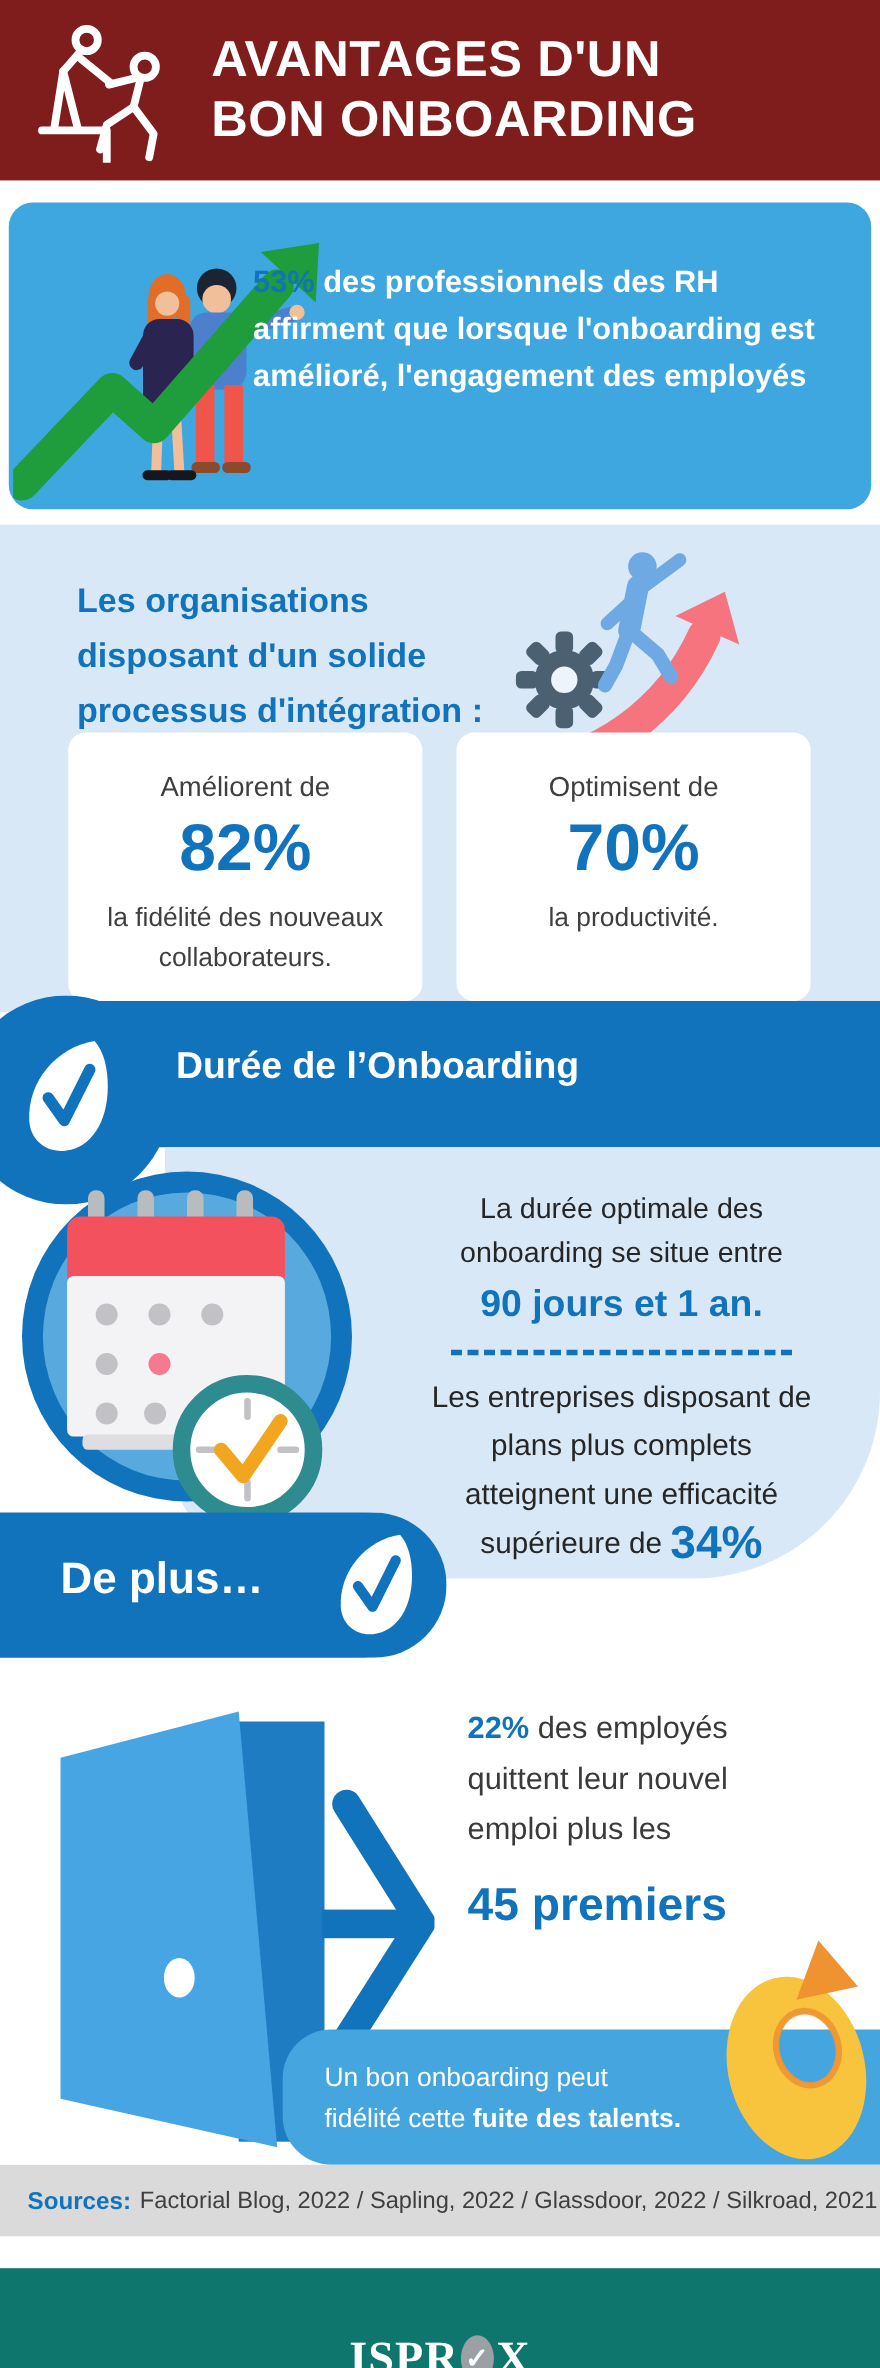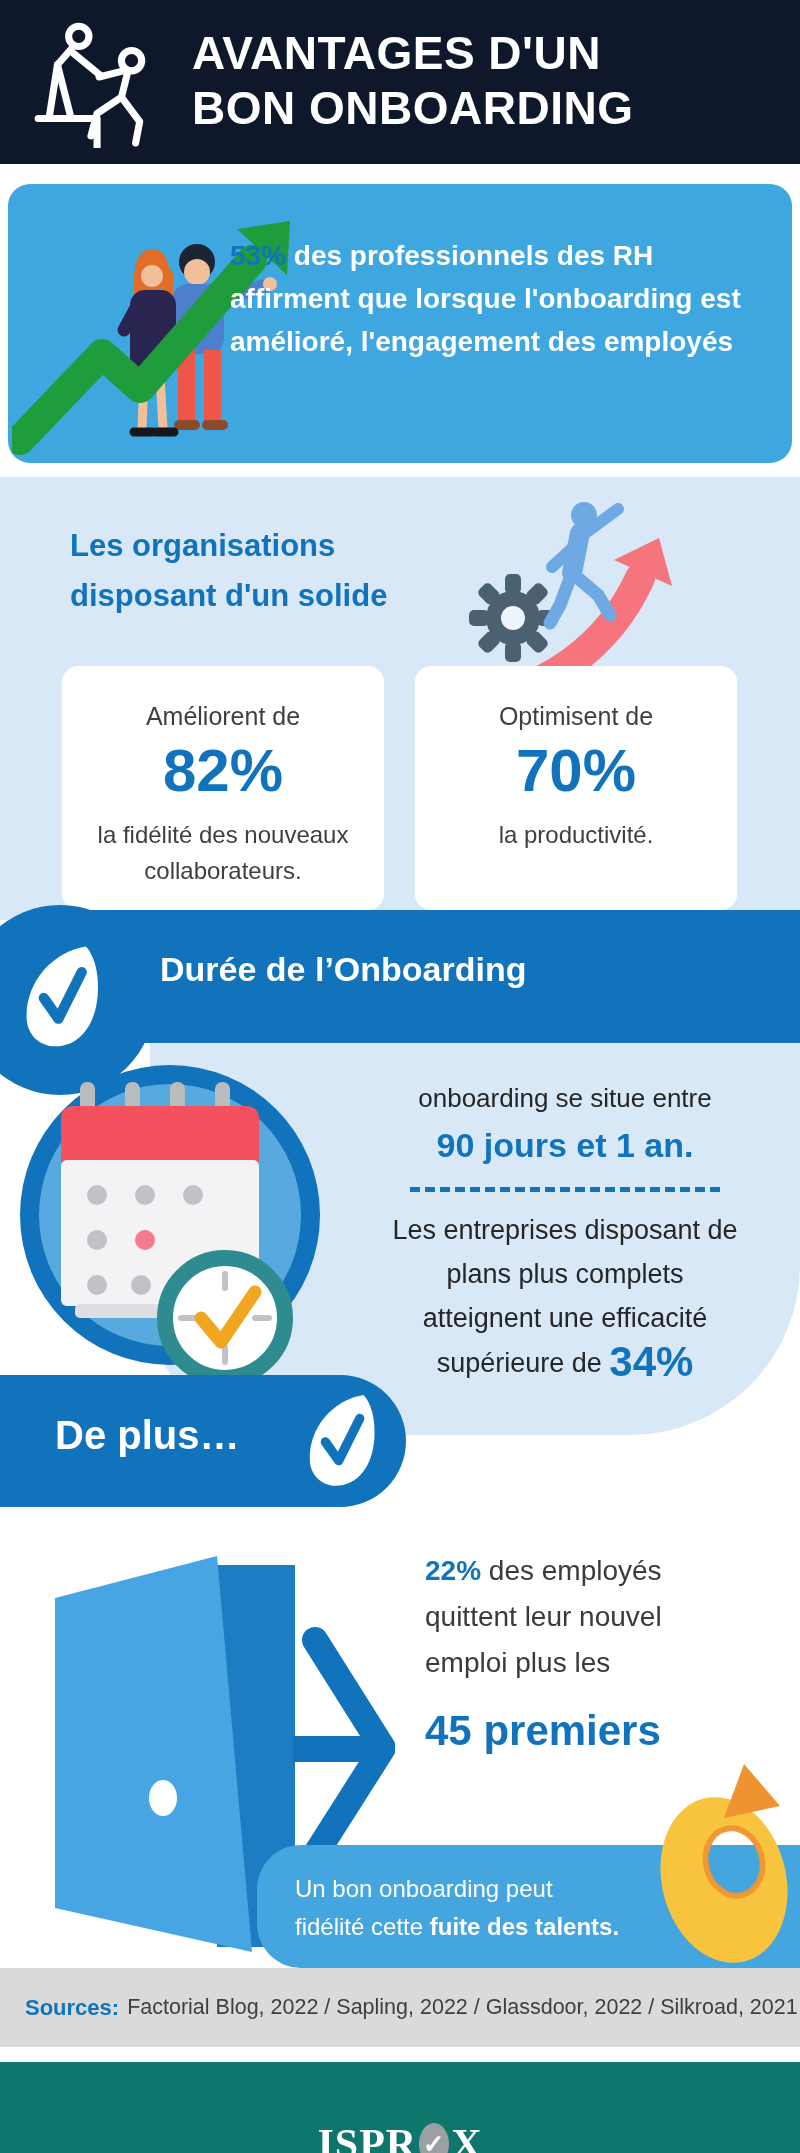--- a/index.html
+++ b/index.html
@@ -1,20 +1,20 @@
 <!DOCTYPE html>
 <html><head>
 <meta charset="utf-8">
 <style>
   html,body{margin:0;padding:0;background:#fff;}
   .canvas{position:relative;width:800px;height:2153px;background:#ffffff;overflow:hidden;
           font-family:"Liberation Sans",sans-serif;}
 
   
-  .header{position:absolute;left:0;top:0;width:800px;height:164px;background:#0f172a;}
+  .header{position:absolute;left:0;top:0;width:800px;height:164px;background:#7f1d1d;}
   .header-icon{position:absolute;left:26px;top:14px;width:134px;height:134px;}
   .header-title{position:absolute;left:192px;top:26px;color:#fff;font-weight:800;
                 font-size:46px;line-height:55px;letter-spacing:.5px;white-space:nowrap;}
 
   
   .sec2{position:absolute;left:8px;top:184px;width:784px;height:279px;background:#3fa7e0;border-radius:22px;}
   .sec2-illo{position:absolute;left:4px;top:28px;width:345px;height:250px;}
   .sec2-text{position:absolute;left:222px;top:50px;color:#fff;font-weight:800;font-size:28px;line-height:43px;}
   .sec2-text .line{white-space:nowrap;}
   .hl-blue{color:#1173bc;}
@@ -65,21 +65,21 @@
   .turnover-big{margin-top:16px;font-size:42px;font-weight:800;color:#1173bc;line-height:58px;}
 
   
   .bubble{position:absolute;left:257px;top:1845px;width:543px;height:123px;background:#45a6df;
           border-radius:44px 0 0 44px;}
   .bubble-text{position:absolute;left:38px;top:25px;color:#fff;font-size:24px;line-height:38px;}
   .bubble-text .line{white-space:nowrap;}
   .okhand{position:absolute;left:652px;top:1762px;width:152px;height:215px;}
 
   
-  .sources{position:absolute;left:0;top:1968px;width:800px;height:79px;background:#dadada;
+  .sources{position:absolute;left:0;top:1968px;width:800px;height:65px;background:#dadada;
            display:flex;align-items:center;padding-left:25px;box-sizing:border-box;
            font-size:21.5px;color:#3f3f3f;white-space:nowrap;}
   .sources-label{color:#1173bc;font-weight:800;margin-right:8px;font-size:22px;}
 
   
   .footer{position:absolute;left:0;top:2062px;width:800px;height:106px;background:#0f766e;
           display:flex;align-items:flex-end;justify-content:center;}
   .brand{font-family:"Liberation Serif",serif;font-weight:bold;font-size:42px;color:#fff;
          letter-spacing:1px;display:flex;align-items:center;}
   .brand-o{display:inline-block;width:30px;height:42px;background:#9aa0a3;border-radius:50%;
@@ -144,20 +144,21 @@
       <div class="line"><span class="hl-blue">53%</span><span> des professionnels des RH</span></div>
       <div class="line">affirment que lorsque l'onboarding est</div>
       <div class="line">amélioré, l'engagement des employés</div>
     </div>
   </div>
 
   <div class="sec3">
     <div class="sec3-heading">
       <div class="line">Les organisations</div>
       <div class="line">disposant d'un solide</div>
+      <div class="line">processus d'intégration :</div>
     </div>
     <svg class="sec3-illo" viewBox="0 0 240 260">
 
       <g>
         <path d="M8,205 C75,200 140,155 172,85" fill="none" stroke="#f5747d" stroke-width="30" stroke-linecap="round"></path>
         <polygon points="191,45 204,93 146,67" fill="#f5747d"></polygon>
       </g>
 
       <g>
         <g fill="#4b6172" transform="translate(45,125)">
@@ -229,20 +230,21 @@
     </g>
     <circle cx="130" cy="180" r="10" fill="#f5798f"></circle>
     <g>
       <circle cx="210" cy="258" r="60" fill="#ffffff" stroke="#2e8b8f" stroke-width="16"></circle>
       <path d="M210,214 L210,228 M254,258 L240,258 M210,302 L210,288 M166,258 L180,258" stroke="#c2c2c6" stroke-width="6" stroke-linecap="round"></path>
       <path d="M186,258 L206,282 L240,232" fill="none" stroke="#f2a51f" stroke-width="13" stroke-linecap="round" stroke-linejoin="round"></path>
     </g>
   </svg>
   <div class="duration-text">
     <div class="dt-intro">
+      <div class="line">La durée optimale des</div>
       <div class="line">onboarding se situe entre</div>
     </div>
     <div class="dt-range">90 jours et 1 an.</div>
     <div class="dt-divider"></div>
     <div class="dt-detail">
       <div class="line">Les entreprises disposant de</div>
       <div class="line">plans plus complets</div>
       <div class="line">atteignent une efficacité</div>
       <div class="line dt-detail-last"><span>supérieure de </span><span class="dt-detail-value">34%</span></div>
     </div>

